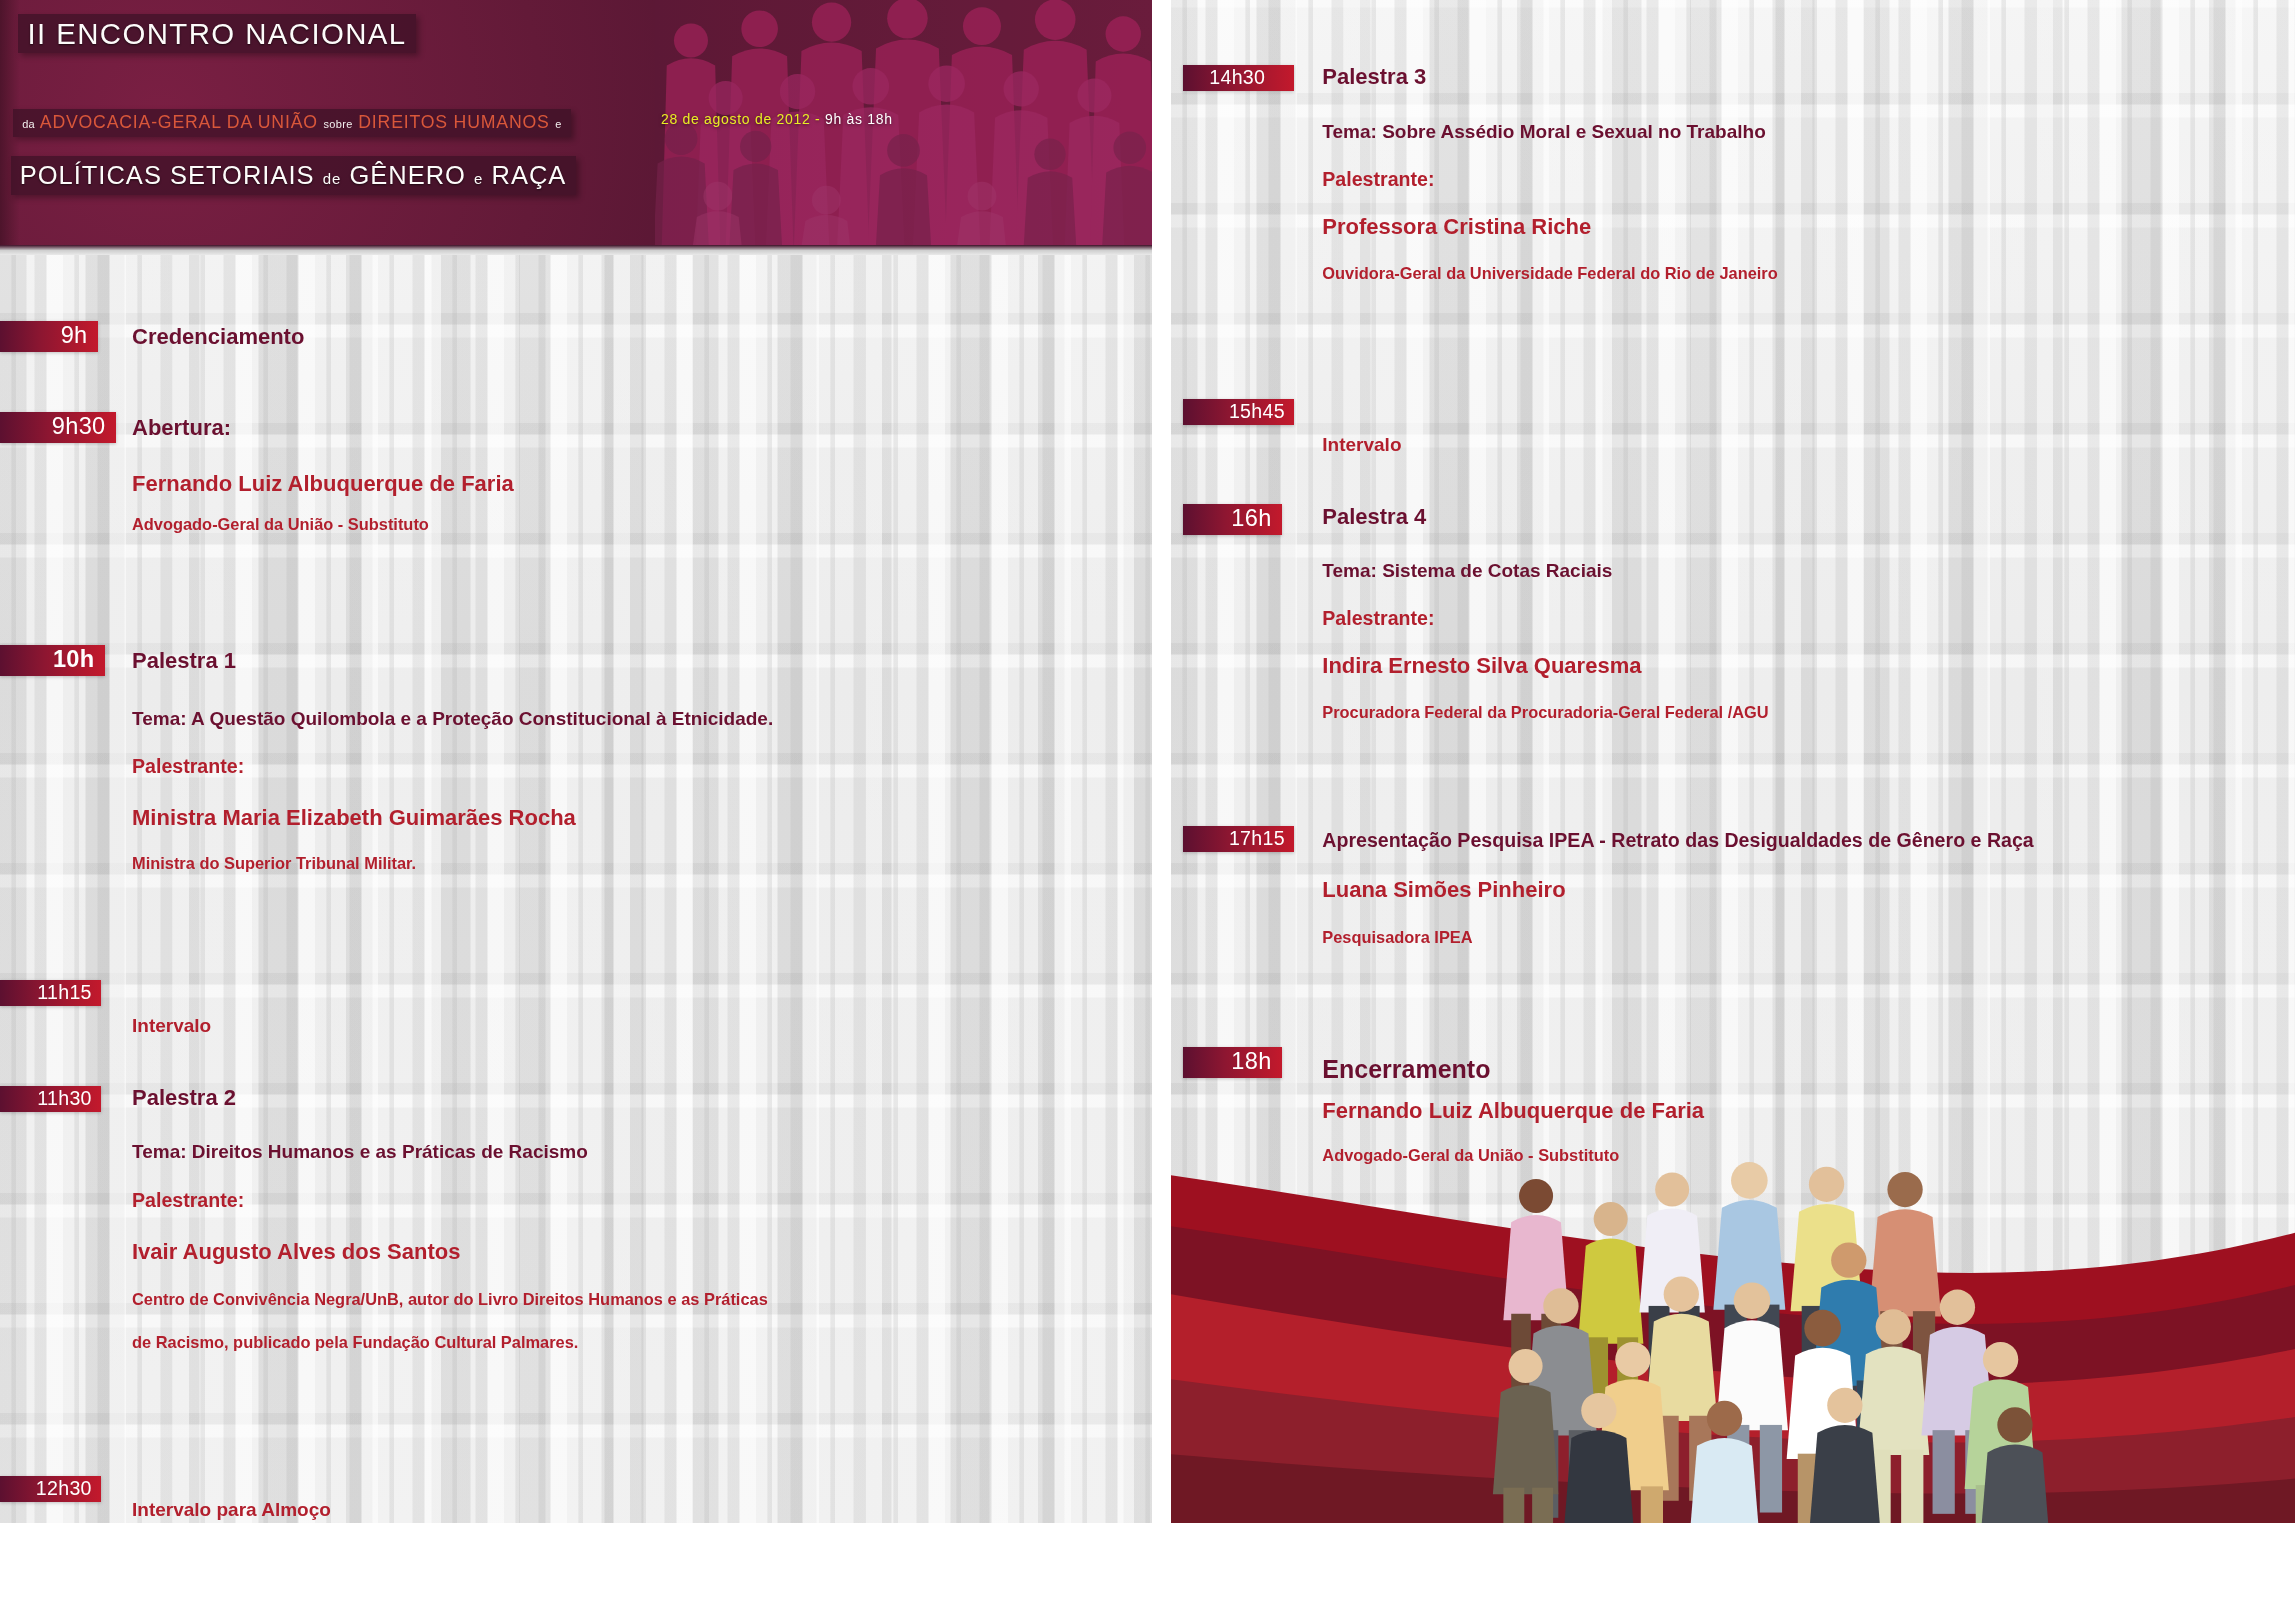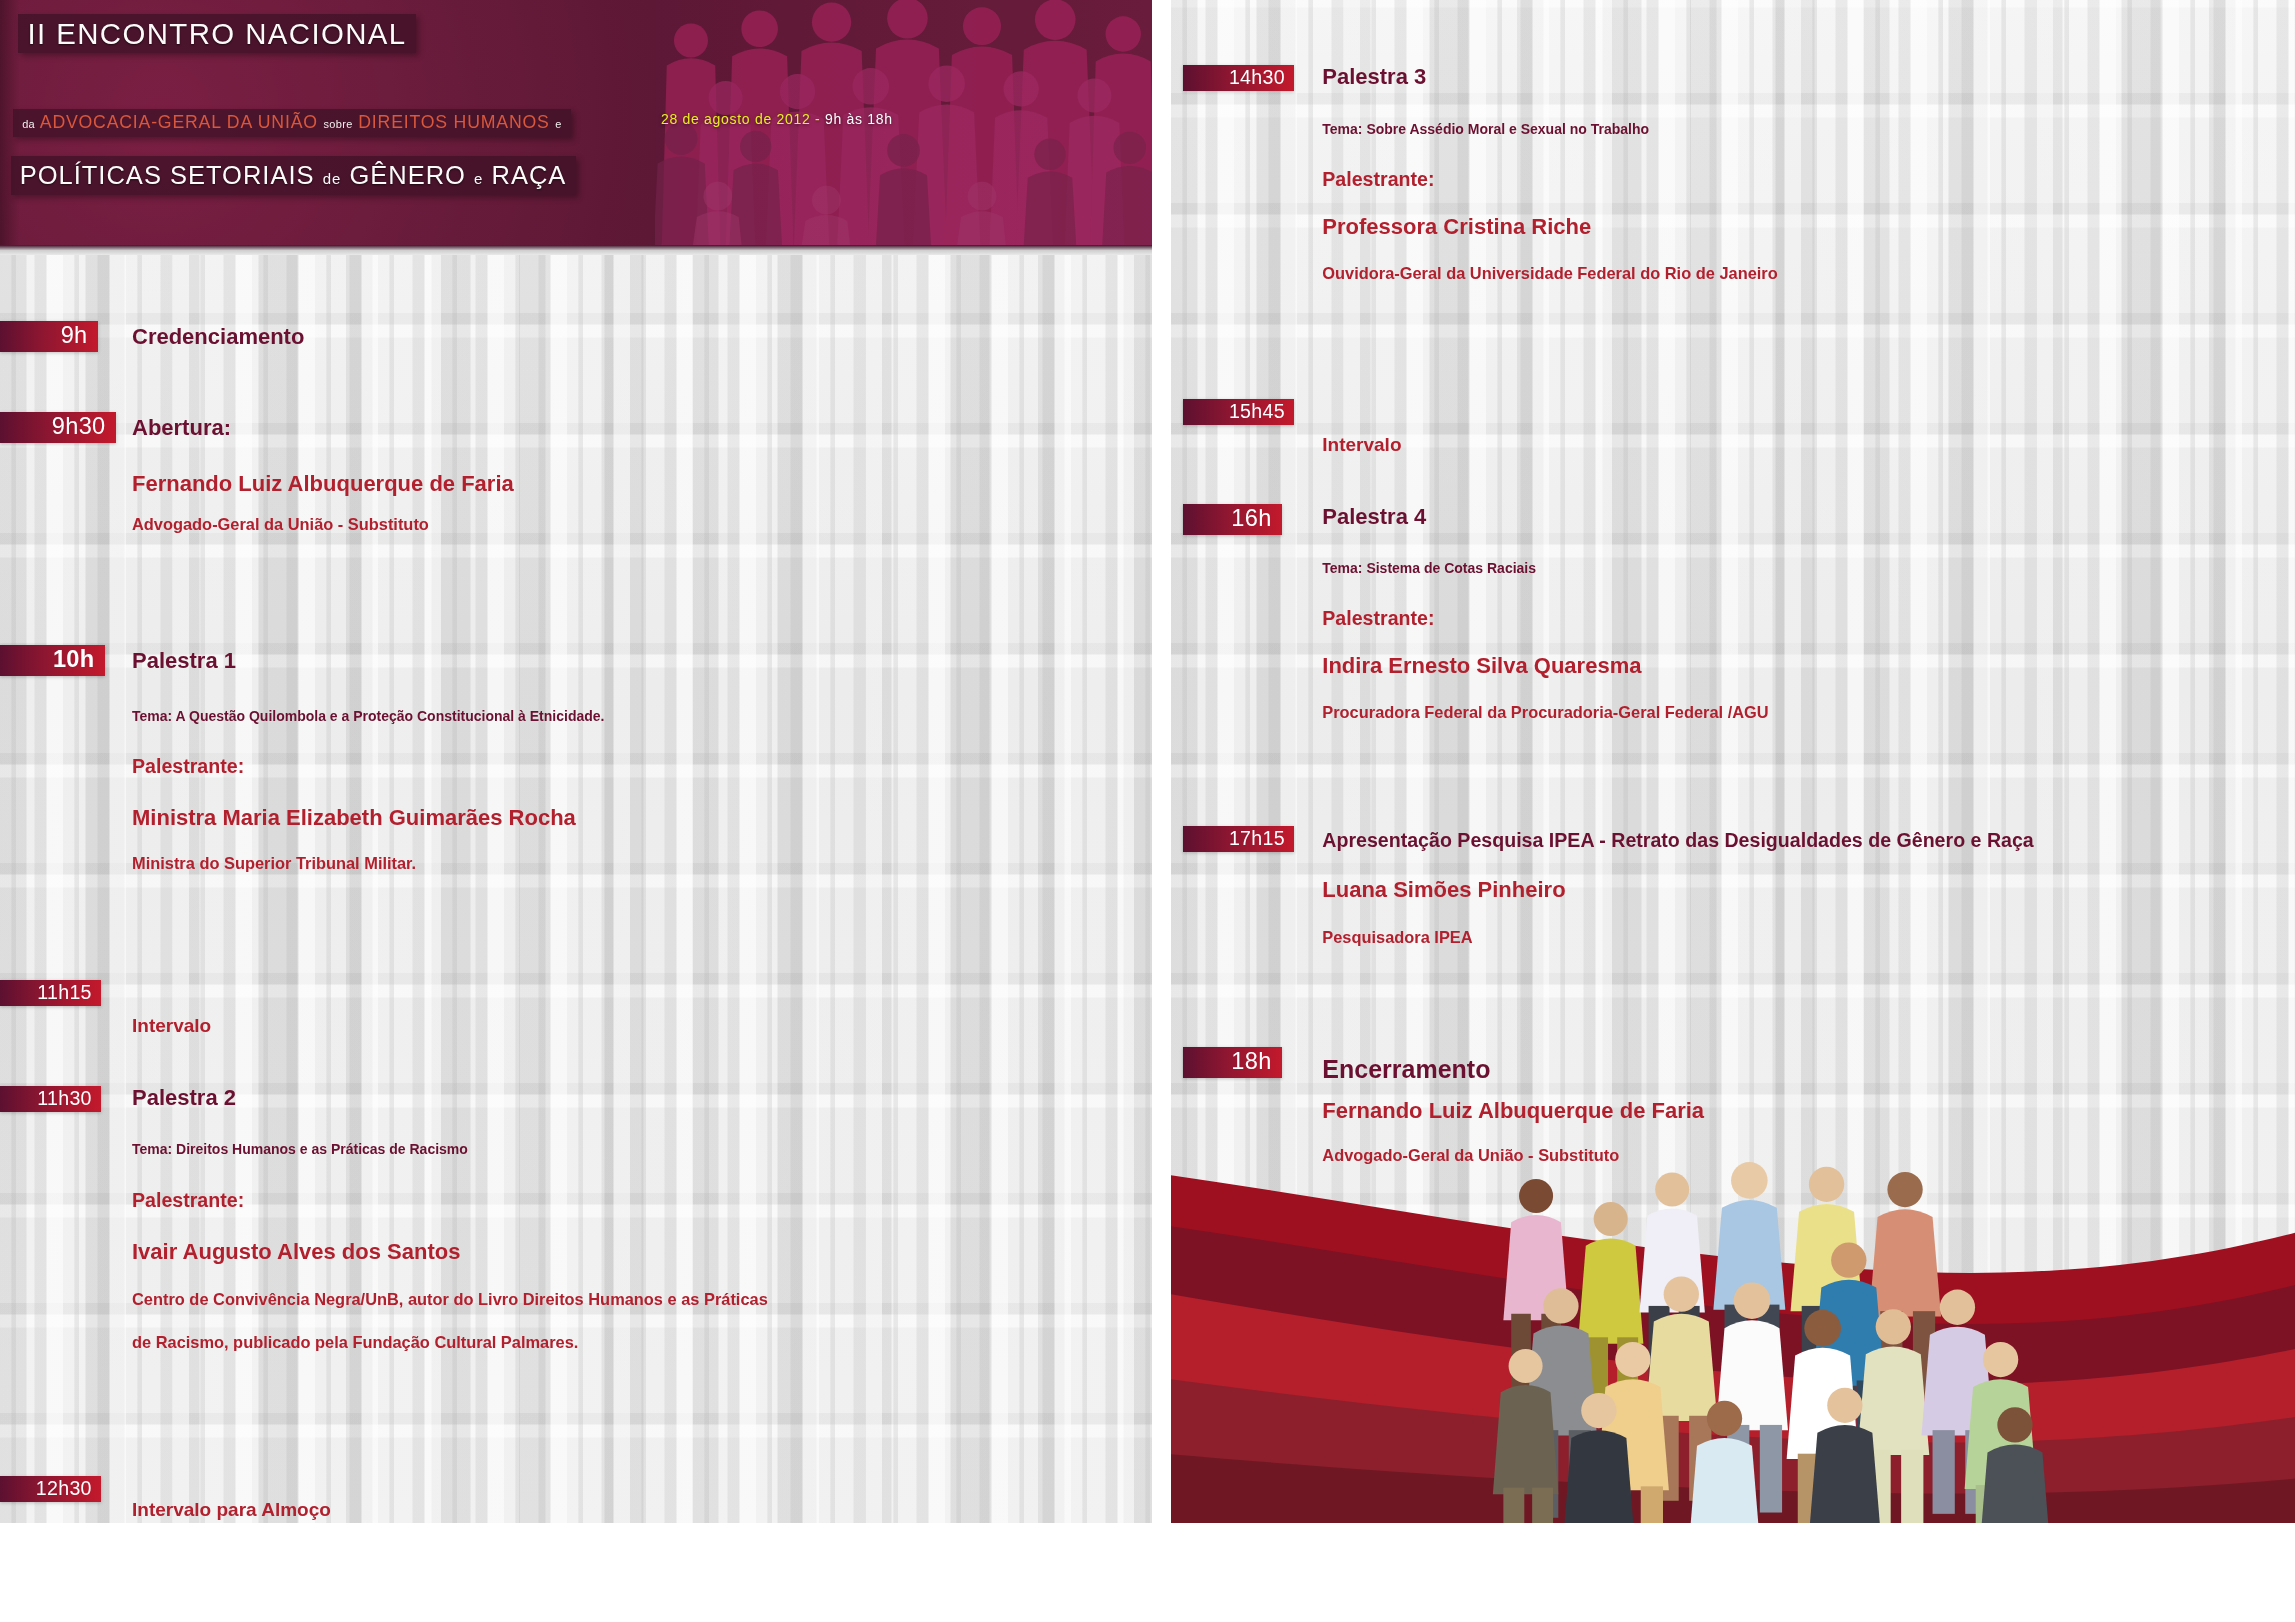--- a/index.html
+++ b/index.html
@@ -127,21 +127,21 @@
     box-shadow:0 1.3px 3.3px rgba(0,0,0,.22);
     white-space:nowrap;
   }
   .badge-sm{ font-size:19.6px; padding:0.7px 9.2px 2px 6.5px; }
 
   .line{
     position:absolute;
     white-space:nowrap;
   }
   .l-title{ font-size:22px; color:#6b1030; font-weight:bold; }
-  .l-tema{ font-size:14px; color:#6b1030; font-weight:bold; }
+  .l-tema{ font-size:19px; color:#6b1030; font-weight:bold; }
   .l-pal{ font-size:19.6px; color:#b21f2d; font-weight:bold; }
   .l-name{ font-size:22px; color:#b21f2d; font-weight:bold; }
   .l-role{ font-size:16.4px; color:#b21f2d; font-weight:bold; }
   .l-interval{ font-size:19px; color:#b21f2d; font-weight:bold;margin-top:32px; }
   .l-ipea{ font-size:19.6px; color:#6b1030; font-weight:bold; }
   .l-enc{ font-size:25px; color:#6b1030; font-weight:bold; }
 
   
   .footer-illo{
     position:absolute; left:0; bottom:0;
@@ -315,21 +315,21 @@
   </div>
 
   <div class="gutter"></div>
 
   <div class="panel panel-right">
     <div class="texture"></div>
 
     <div class="sched">
 
       <div class="row" style="top:65px;">
-        <div class="timebadge badge-sm" style="left:11.8px; top:0; width:111px;">
+        <div class="timebadge badge-sm" style="left:11.8px; top:0; width:111px;justify-content:center;">
           <span>14h30</span>
         </div>
         <div class="line l-title" style="left:151px; top:-1.3px;">Palestra 3</div>
         <div class="line l-tema" style="left:151px; top:56px;">Tema: Sobre Assédio Moral e Sexual no Trabalho</div>
         <div class="line l-pal" style="left:151px; top:103px;">Palestrante:</div>
         <div class="line l-name" style="left:151px; top:149px;">Professora Cristina Riche</div>
         <div class="line l-role" style="left:151px; top:199px;">Ouvidora-Geral da Universidade Federal do Rio de Janeiro</div>
       </div>
 
       <div class="row" style="top:399px;">

